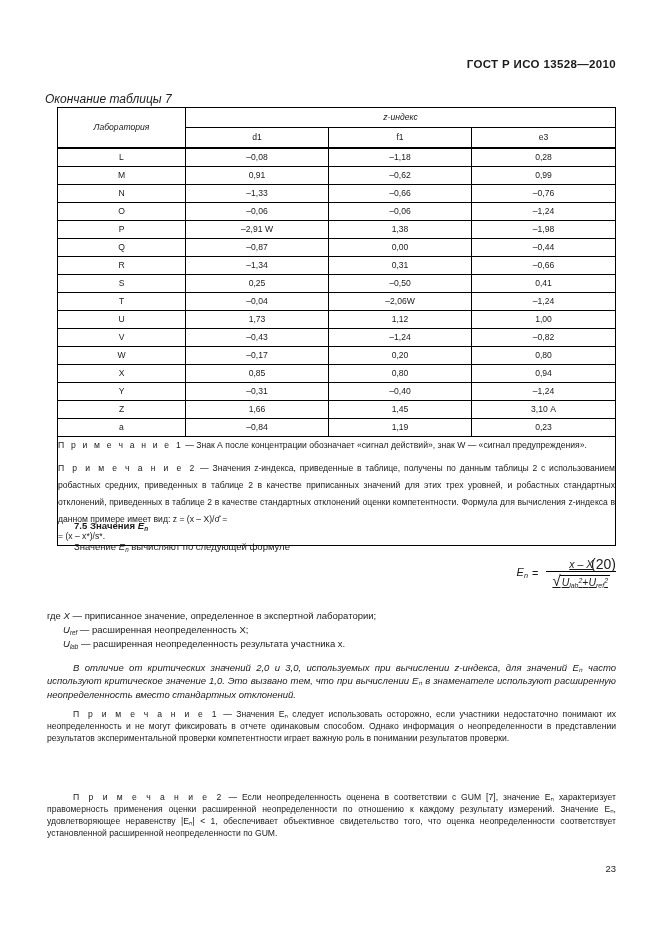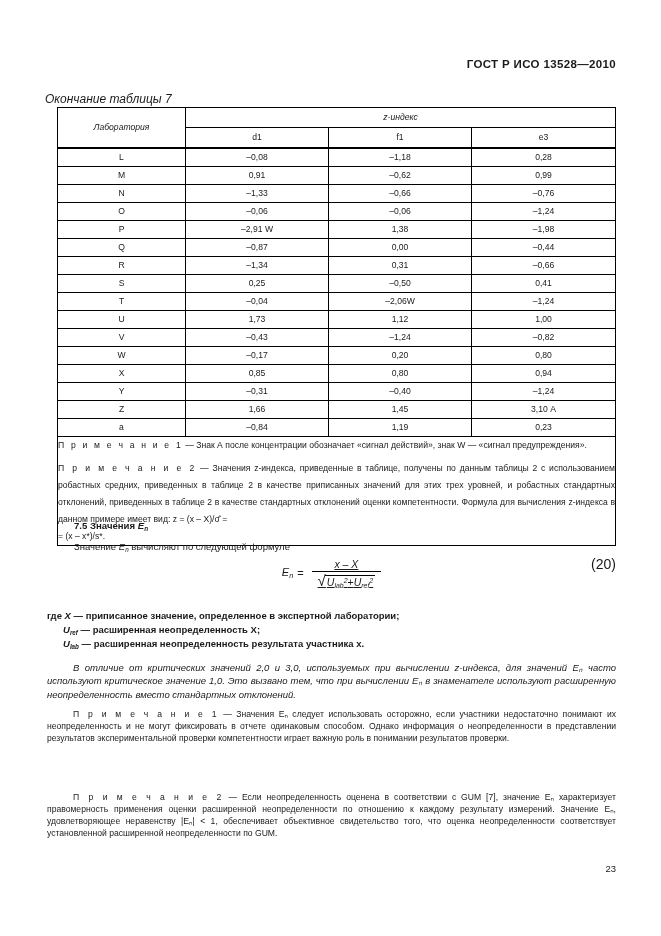--- a/index.html
+++ b/index.html
@@ -108,21 +108,21 @@
     line-height: 1.38;
     text-align: justify;
   }
 
   
   .formula-row {
     position: absolute;
     left: 47px; right: 45px;
     display: flex;
     align-items: center;
-    justify-content: center;
+    justify-content: flex-end;
   }
   .formula {
     display: inline-flex;
     align-items: center;
     font-size: 11px;
     font-style: italic;
   }
   .frac {
     display: inline-flex;
     flex-direction: column;
@@ -329,21 +329,21 @@
         <span class="den">
           <span class="sqrt">
             <span class="radical">√</span>
             <span class="radicand"><i>U</i><sub><i>lab</i></sub><sup>2</sup><span style="font-style:normal;">+</span><i>U</i><sub><i>ref</i></sub><sup>2</sup></span>
           </span>
         </span>
       </span>
     </span>
   </div>
 
-  <div class="body-p" style="top:609px; left:47px; right:45px; line-height:1.48;font-weight:bold;">
+  <div class="body-p" style="top:609px; left:47px; right:45px; line-height:1.48;">
     <div><span>где </span><i>X</i><span> — приписанное значение, определенное в экспертной лаборатории;</span></div>
     <div style="padding-left:16px;"><i>U</i><sub><i>ref</i></sub><span> — расширенная неопределенность X;</span></div>
     <div style="padding-left:16px;"><i>U</i><sub><i>lab</i></sub><span> — расширенная неопределенность результата участника x.</span></div>
   </div>
 
   <div class="body-p indent" style="top:661px; left:47px; right:45px;">В отличие от критических значений 2,0 и 3,0, используемых при вычислении z-индекса, для значений Eₙ часто используют критическое значение 1,0. Это вызвано тем, что при вычислении Eₙ в знаменателе используют расширенную неопределенность вместо стандартных отклонений.</div>
 
   <div class="note-block" style="top:709px; left:47px; right:45px;">
     <span style="margin-left:26px;" class="note-lbl">П р и м е ч а н и е  1</span><span> — Значения Eₙ следует использовать осторожно, если участники недостаточно понимают их неопределенность и не могут фиксировать в отчете одинаковым способом. Однако информация о неопределенности в представлении результатов экспериментальной проверки компетентности играет важную роль в понимании результатов проверки.</span>
   </div>

